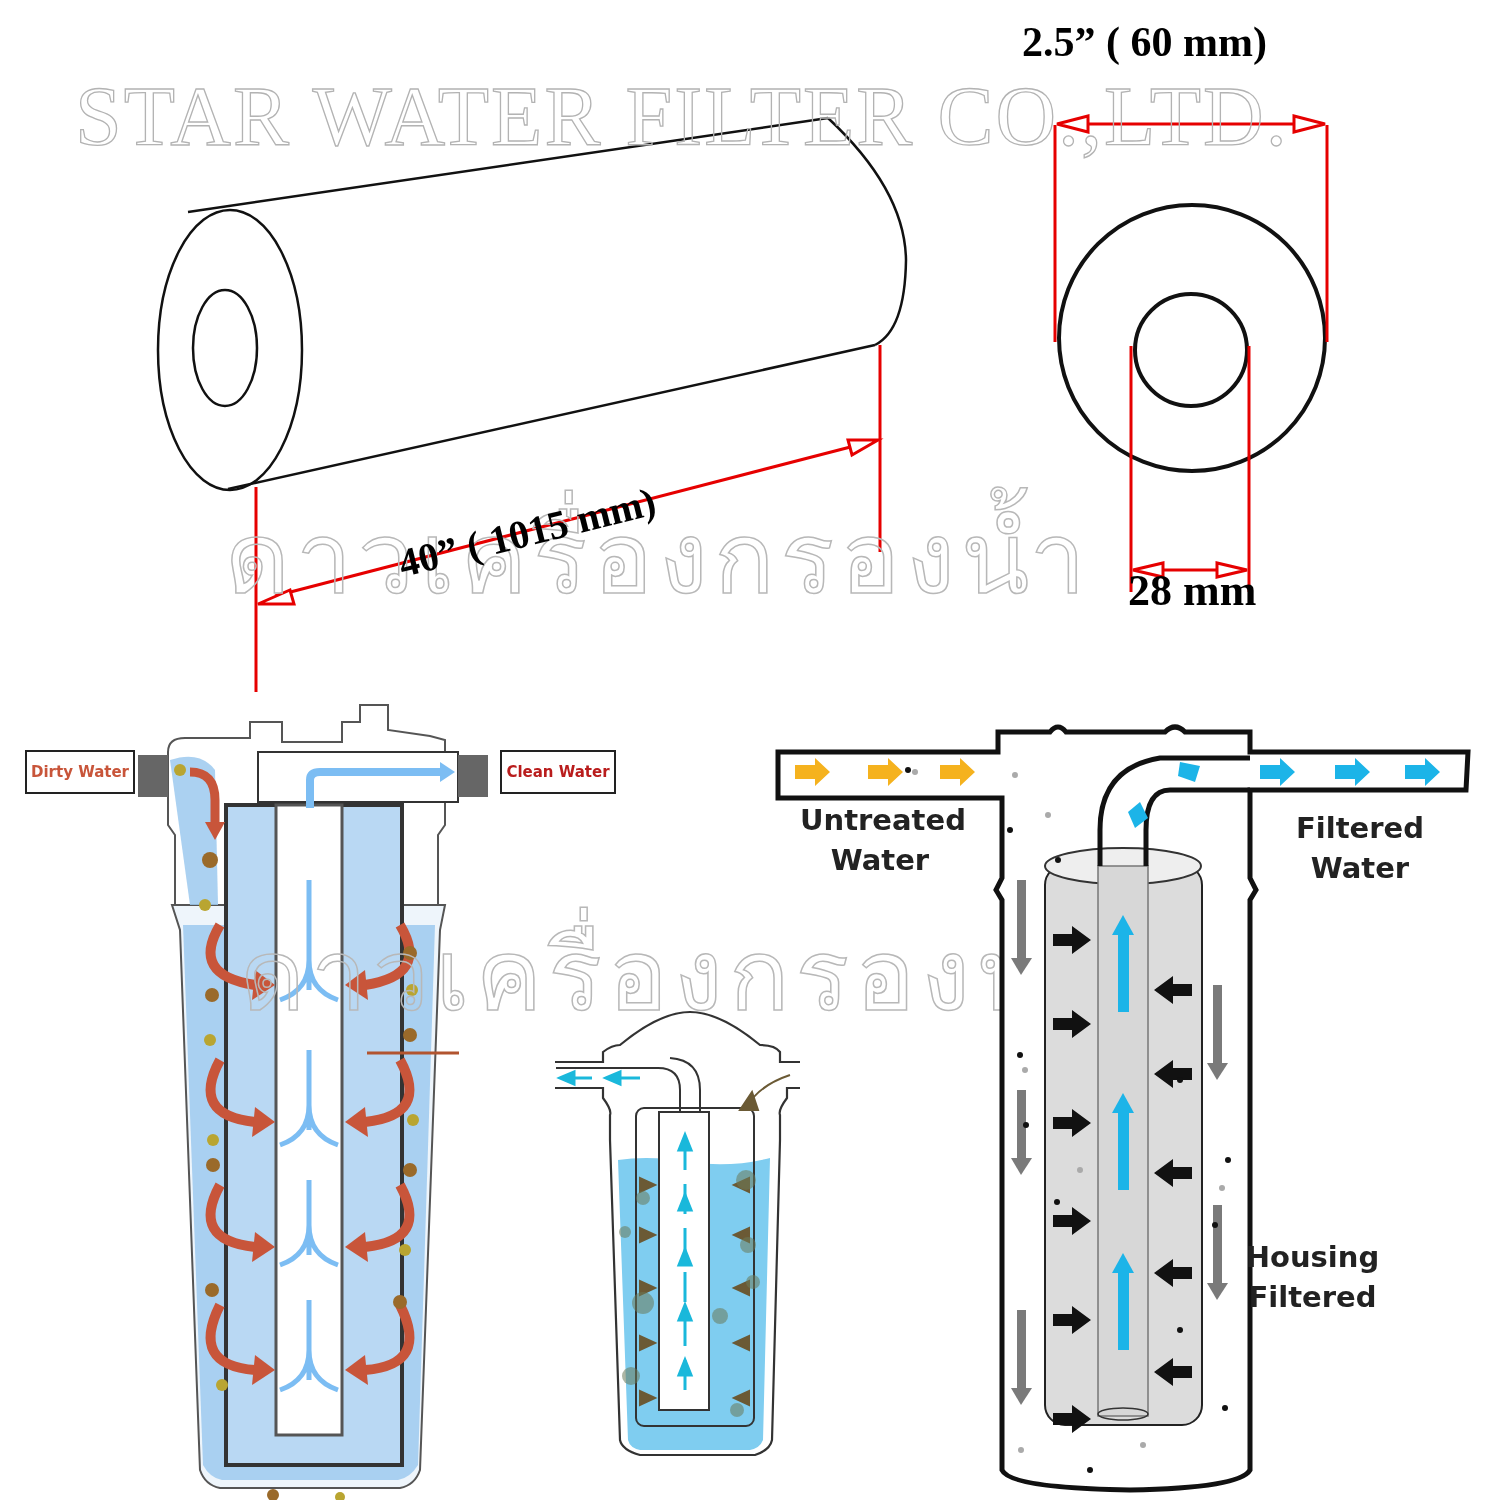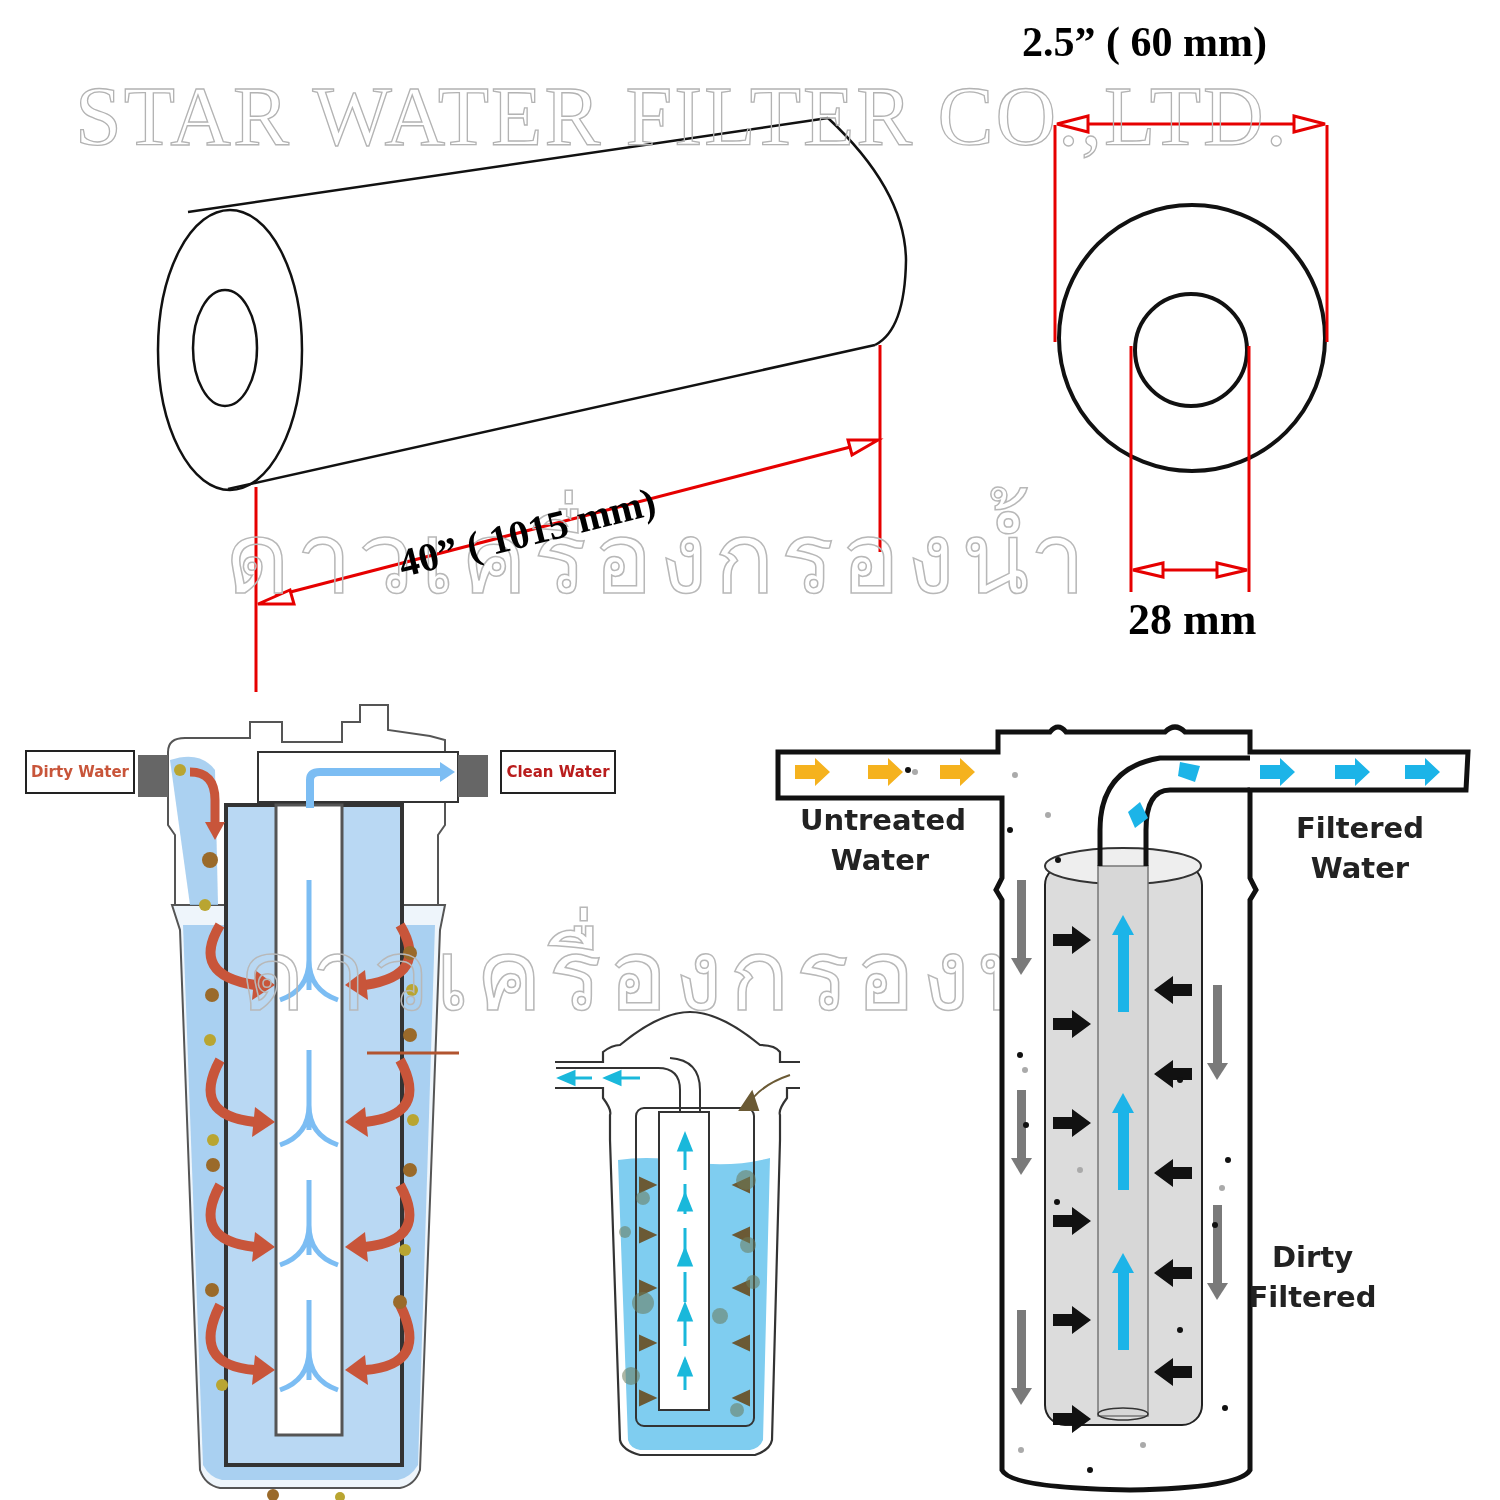--- a/index.html
+++ b/index.html
@@ -51,21 +51,21 @@
     <line x1="256" y1="487" x2="256" y2="692"></line>
     <line x1="275" y1="596" x2="862" y2="444"></line>
     <polygon points="258,604 290,590 294,604" fill="#fff"></polygon>
     <polygon points="878,440 848,440 852,455" fill="#fff"></polygon>
   </g>
 </svg>
 
 <div class="abs wm-en">STAR WATER FILTER CO.,LTD.</div>
 <div class="abs wm-th" style="left:225px;top:478px;">ดาวเครื่องกรองน้ำ</div>
 <div class="abs dim" style="left:1022px;top:18px;font-size:42px;">2.5” (  60 mm)</div>
-<div class="abs dim" style="left:1128px;top:594px;font-size:44px;">28 mm</div>
+<div class="abs dim" style="left:1128px;top:565px;font-size:44px;">28 mm</div>
 <div class="abs dim" style="left:405px;top:540px;font-size:40px;transform:rotate(-14deg);transform-origin:left bottom;">40” (  1015 mm)</div>
 
 <svg width="1500" height="1500">
   <g fill="none" stroke="#555" stroke-width="2">
 
     <path d="M168 752 Q168 738 185 738 L250 738 L250 722 L282 722 L282 742 L342 742 L342 722 L360 722 L360 705 L388 705 L388 730 L430 736 L445 740 L445 752"></path>
     <path d="M168 752 L168 825 L175 835 L175 905"></path>
     <path d="M445 752 L445 825 L438 835 L438 905"></path>
 
     <path d="M172 905 L445 905 L440 930 L420 1470 Q415 1485 400 1488 L220 1488 Q205 1485 200 1470 L180 930 Z" fill="#eef5fb"></path>
@@ -276,15 +276,15 @@
 
 <div class="abs thin" style="left:800px;top:800px;width:160px;">
   <div>Untreated</div>
   <div>Water</div>
 </div>
 <div class="abs thin" style="left:1285px;top:800px;width:150px;margin-top:8px;">
   <div>Filtered</div>
   <div>Water</div>
 </div>
 <div class="abs thin" style="left:1245px;top:1237px;width:135px;">
-  <div>Dirty</div>
+  <div>Housing</div>
   <div>Filtered</div>
 </div>
 
 </body></html>

